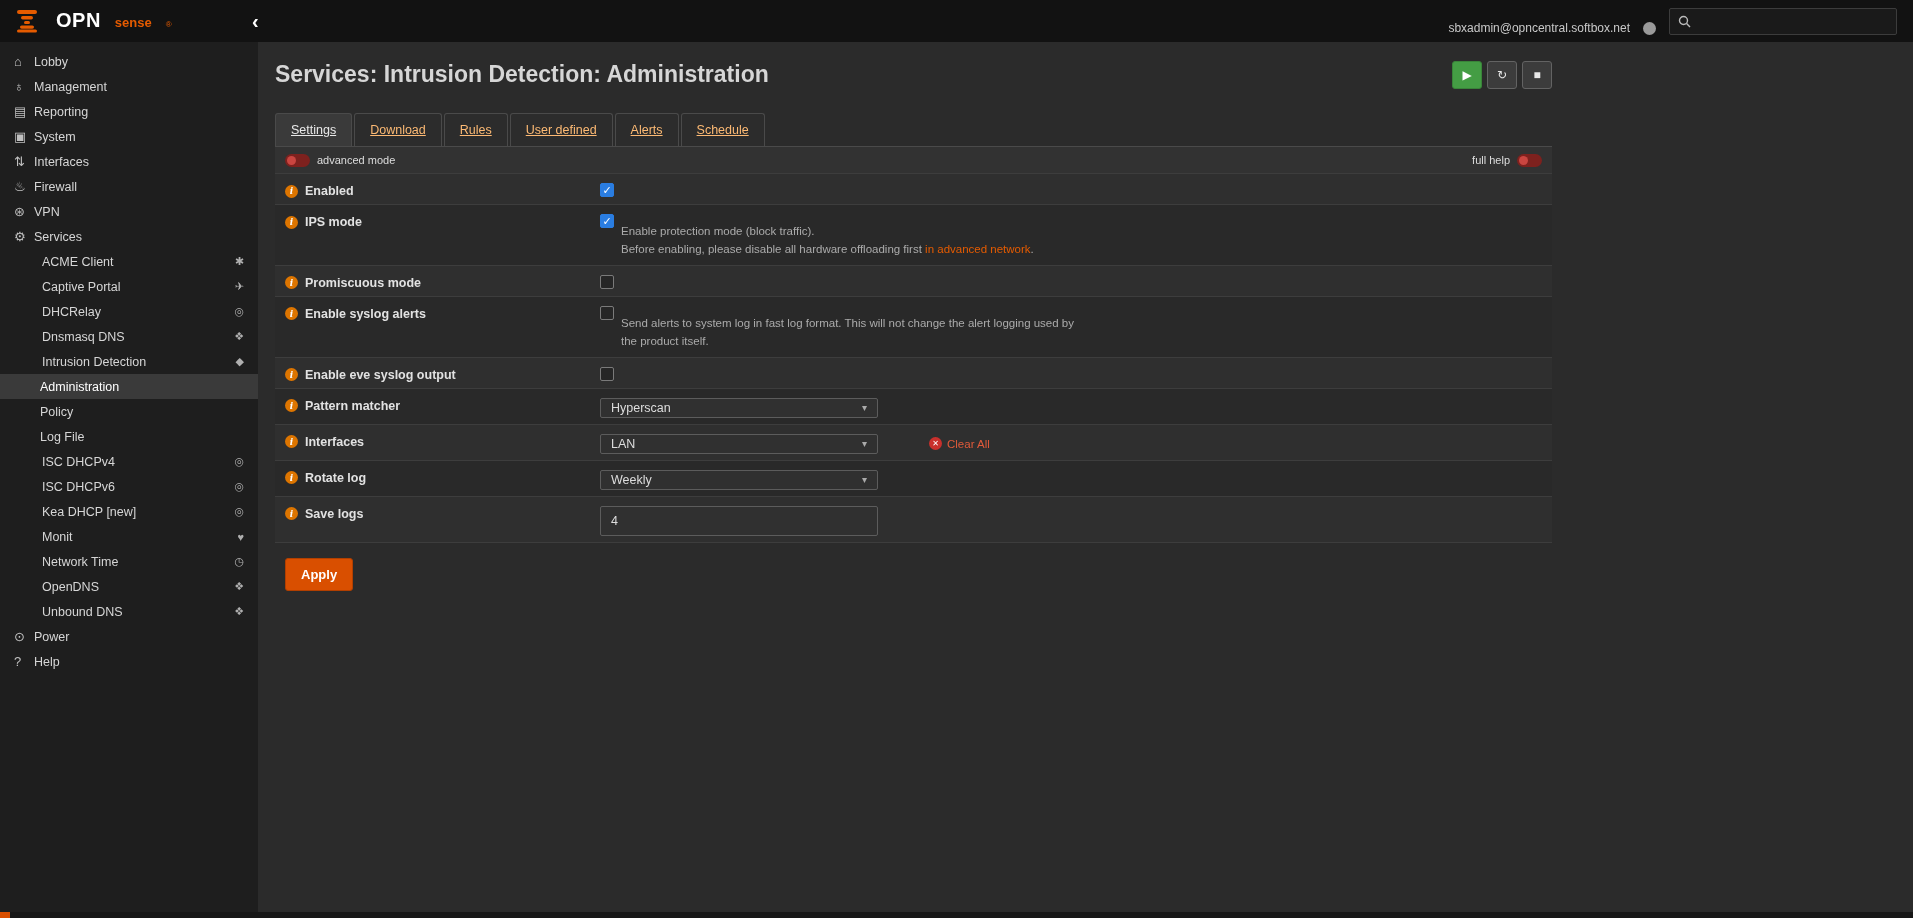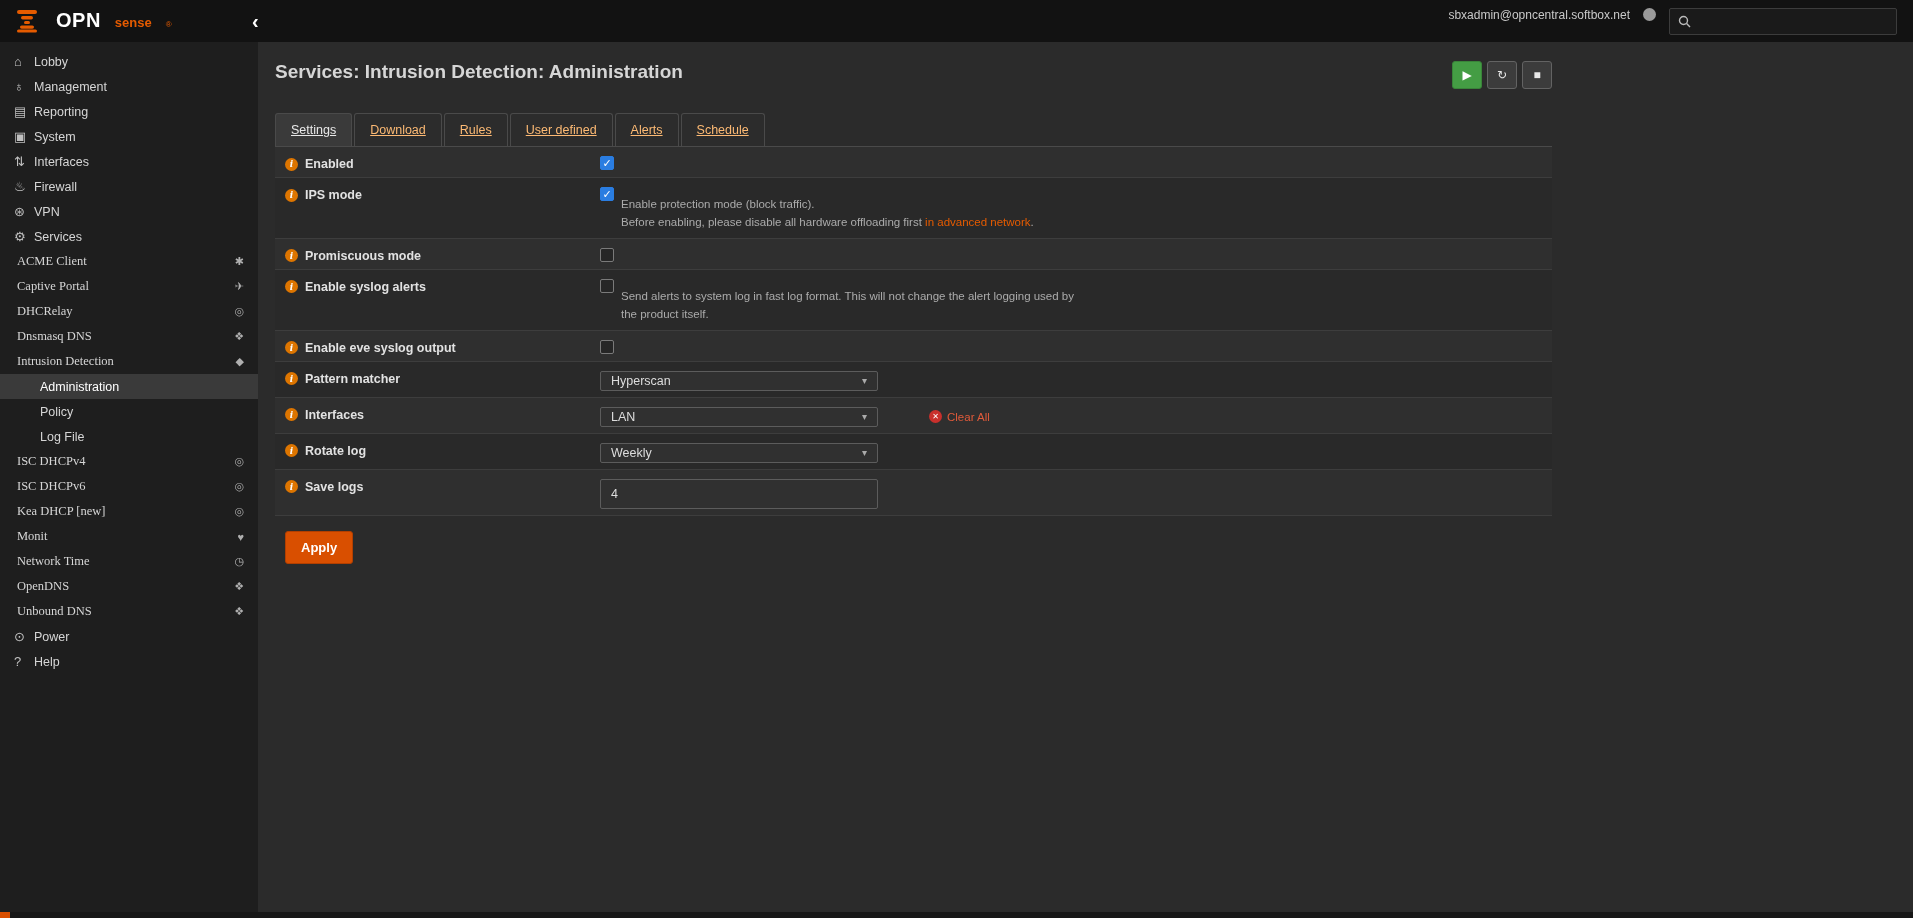--- a/index.html
+++ b/index.html
@@ -16,54 +16,54 @@
     height: 42px; background: #121212;
     display: flex; align-items: center;
     padding: 0 16px;
   }
   .brand { display: flex; align-items: baseline; gap: 14px; width: 226px; }
   .brand svg { align-self: center; margin-right: 4px; }
   .brand-opn { color: #ffffff; font-weight: bold; font-size: 20px; letter-spacing: .5px; }
   .brand-sense { color: #e55b00; font-weight: bold; font-size: 13px; }
   .brand-reg { color: #e55b00; font-size: 8px; vertical-align: super; }
   .collapse { color: #ffffff; font-size: 20px; font-weight: bold; cursor: pointer; margin-left: 10px; line-height: 1; }
-  .top-right { margin-left: auto; display: flex; align-items: flex-start; gap: 13px; }
+  .top-right { margin-left: auto; display: flex; align-items: flex-end; gap: 13px; }
   .user-text { color: #c9c9c9; font-size: 12px; }
   .dot { width: 13px; height: 13px; border-radius: 50%; background: #9a9a9a; }
   .search-box {
     display: flex; align-items: center; gap: 7px;
     background: #1a1a1a; border: 1px solid #3c3c3c; border-radius: 2px;
     height: 27px; width: 228px; padding: 0 8px;
   }
   .search-box input { background: transparent; border: none; outline: none; color: #cccccc; font-size: 12px; flex: 1; font-family: inherit; }
 
   
   .layout { display: flex; height: 876px; }
 
   
   .sidebar { width: 258px; background: #1e1e1e; padding-top: 7px; flex-shrink: 0; }
   .s-item {
     display: flex; align-items: center; height: 25px;
     padding: 0 14px; color: #d6d6d6; font-size: 12.5px; cursor: pointer;
   }
   .s-item .licon { width: 20px; color: #c0c0c0; font-size: 13px; flex-shrink: 0; }
   .s-item .slabel { white-space: nowrap; }
-  .s-item.l2 { padding-left: 17px; font-family: Liberation Serif, serif; }
+  .s-item.l2 { padding-left: 42px; }
   .s-item.l3 { padding-left: 40px; }
   .s-item.active { background: #3a3a3a; color: #ffffff; }
   .s-item .ricon { margin-left: auto; color: #b0b0b0; font-size: 11px; }
 
   
   .content { flex: 1; background: #2b2b2b; padding-left: 17px; position: relative; }
   .container { width: 1277px; }
   .content-head {
     width: 1277px; display: flex; justify-content: space-between; align-items: flex-start;
     padding: 19px 0 24px 0;
   }
-  .page-title { color: #d6d6d6; font-size: 19px; font-weight: 600; }
+  .page-title { color: #d6d6d6; font-size: 23px; font-weight: 600; }
   .actions { display: flex; gap: 5px; }
   .btn-act {
     width: 30px; height: 28px; border-radius: 3px; cursor: pointer;
     display: flex; align-items: center; justify-content: center; font-size: 12px;
   }
   .btn-play { background: #449d44; border: 1px solid #398439; color: #ffffff; }
   .btn-sec { background: #3c3c3c; border: 1px solid #636363; color: #e8e8e8; }
 
   
   .tabs { display: flex; border-bottom: 1px solid #4a4a4a; align-items: flex-end; }
@@ -301,20 +301,27 @@
     <div class="container">
       <div class="tabs">
         <span class="tab active">Settings</span>
         <span class="tab inactive">Download</span>
         <span class="tab inactive">Rules</span>
         <span class="tab inactive">User defined</span>
         <span class="tab inactive">Alerts</span>
         <span class="tab inactive">Schedule</span>
       </div>
 
+      <div class="advbar">
+        <span class="toggle"></span>
+        <span>advanced mode</span>
+        <span class="spacer"></span>
+        <span>full help</span>
+        <span class="toggle"></span>
+      </div>
 
       <div class="ftable">
 
         <div class="frow">
           <div class="flabel">
             <span class="info"></span>
             <span>Enabled</span>
           </div>
           <div class="fcontrol">
             <span class="cb checked"></span>

